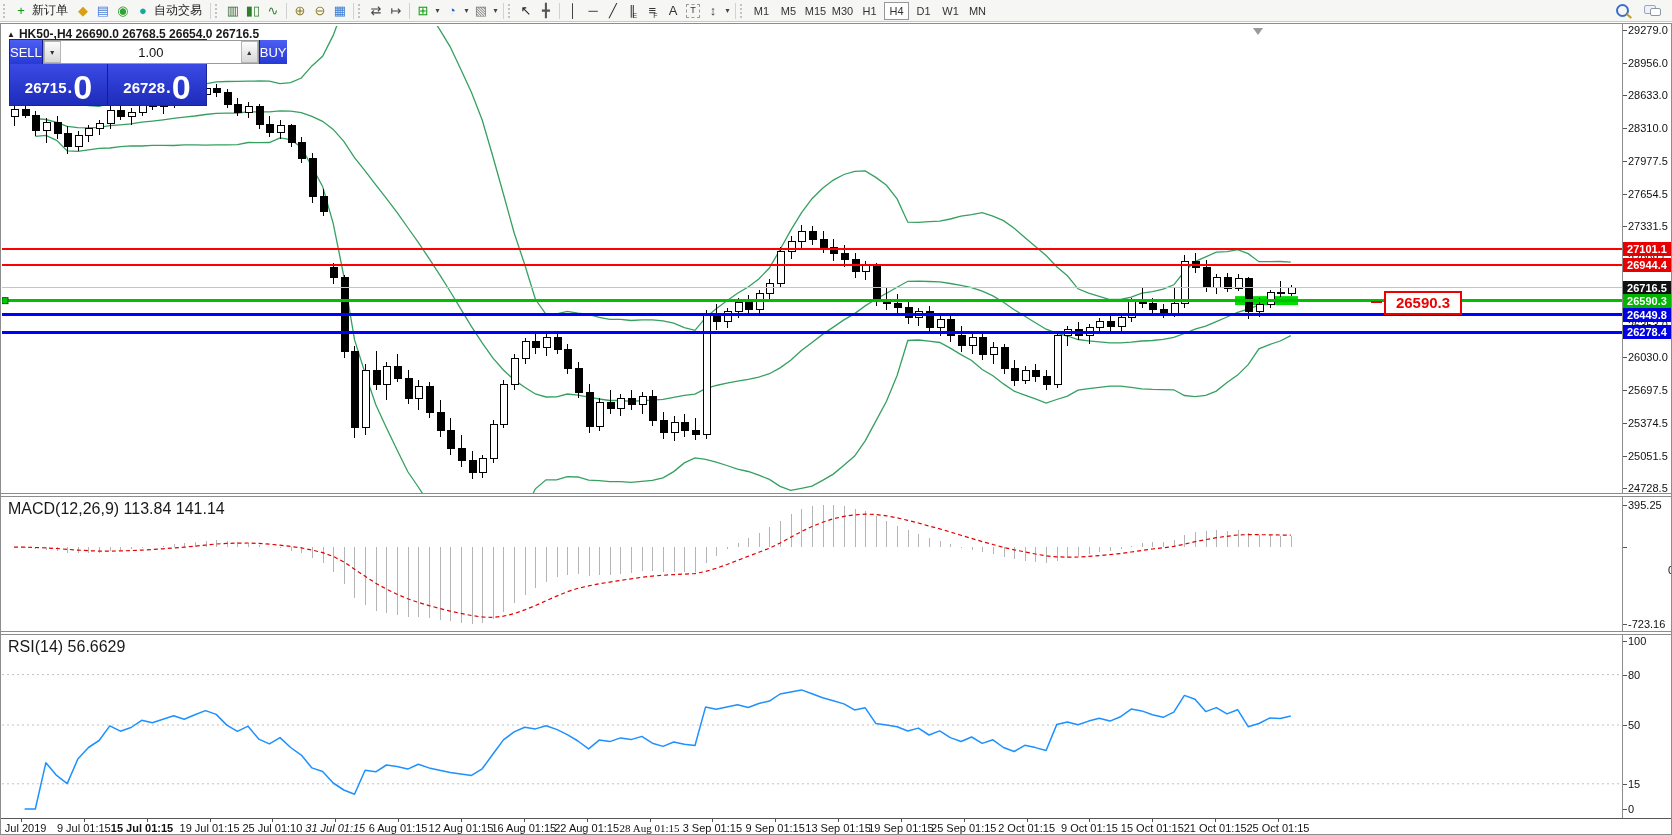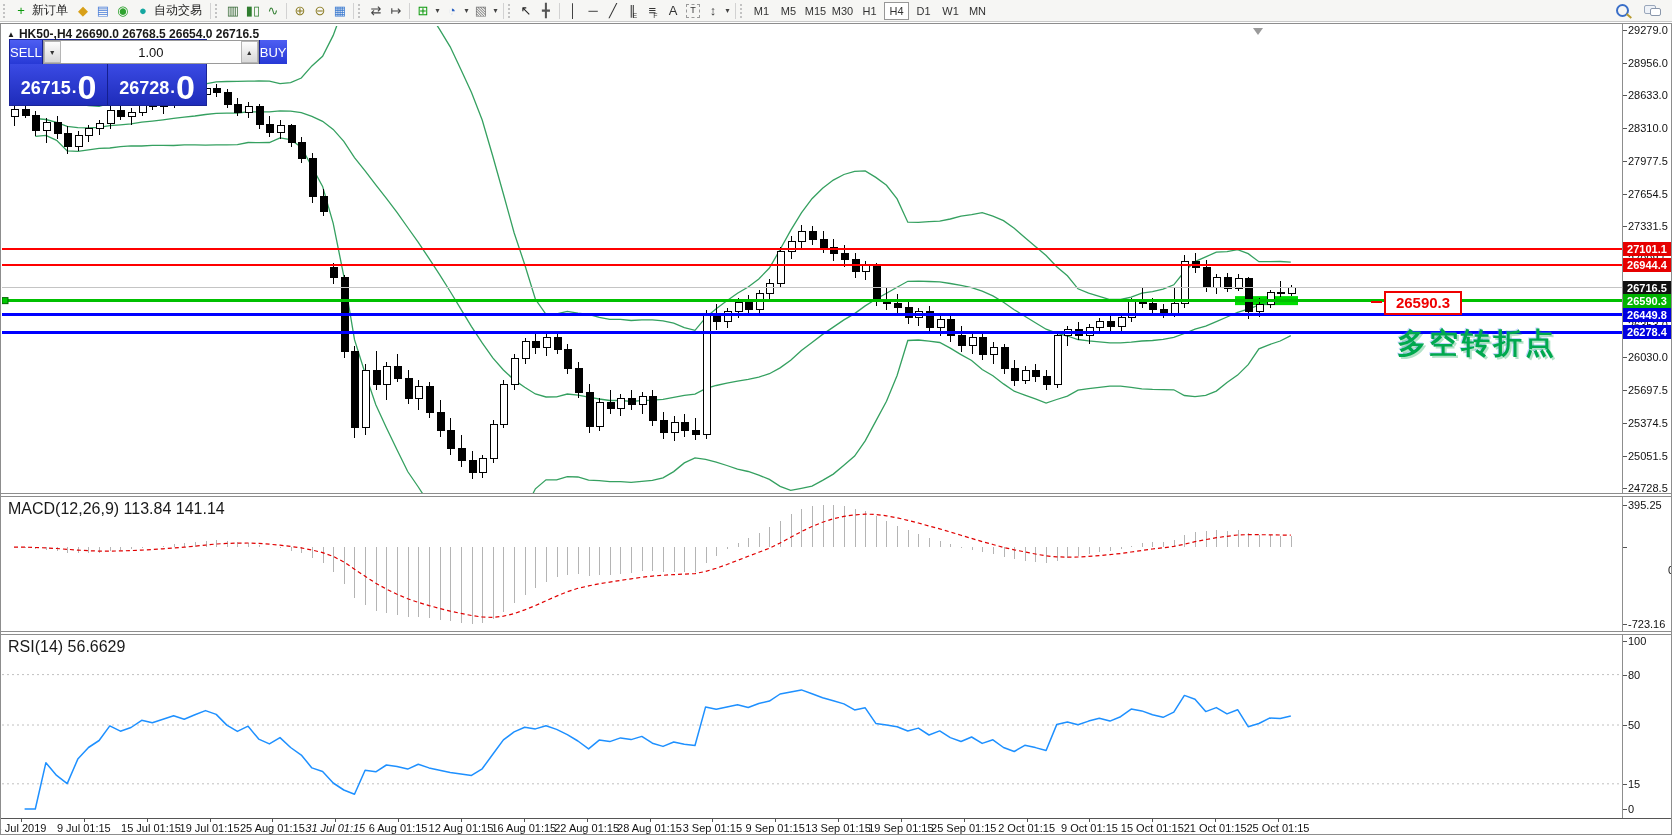--- a/index.html
+++ b/index.html
@@ -51,21 +51,21 @@
           display:flex;align-items:center;justify-content:center;border-right:1px solid #141f8f;box-sizing:border-box;}
   #tp-buy{border-right:none;border-left:1px solid #141f8f;}
   #tp-spin{flex:1;display:flex;background:#fff;border:1px solid #9a9a9a;box-sizing:border-box;}
   .spin-btn{width:17px;background:linear-gradient(#fdfdfd,#d8d8d8);border:1px solid #b5b5b5;
             font-size:7px;color:#333;display:flex;align-items:center;justify-content:center;box-sizing:border-box;}
   #vol{flex:1;border:none;outline:none;font-size:13px;text-align:center;font-family:"Liberation Sans",sans-serif;color:#111;min-width:10px;}
   #tp-bottom{display:flex;height:41px;}
   .tp-price{width:99px;background:linear-gradient(#3a4ae4,#1e2cba);color:#fff;display:flex;
             align-items:flex-end;justify-content:center;padding-bottom:2px;box-sizing:border-box;}
   .tp-price:first-child{border-right:1px solid #141f8f;}
-  .pp{font-size:18px;font-weight:bold;line-height:30px;}
+  .pp{font-size:15px;font-weight:bold;line-height:30px;}
   .pdot{font-size:17px;font-weight:bold;line-height:30px;margin:0 1px;}
   .pbig{font-size:34px;font-weight:bold;line-height:32px;}
   
   #price-tag{position:absolute;left:1383px;top:267px;width:74px;height:20px;background:#fff;
              border:2px solid #ef0000;color:#ef0000;font-size:15px;font-weight:bold;text-align:center;
              line-height:19px;z-index:6;}
   #tag-dash{position:absolute;left:1370px;top:277px;width:11px;height:2px;background:#ef0000;z-index:6;}
   #turning-text{position:absolute;left:1396px;top:300px;font-size:29px;font-weight:bold;color:#00a94e;
                 letter-spacing:3px;z-index:6;text-shadow:2px 2px 0 rgba(0,160,70,0.30),-1px -1px 0 rgba(80,130,255,0.35);white-space:nowrap;}
 </style>
@@ -627,37 +627,37 @@
     </div>
 
     <div id="axis-border"></div>
     <div id="axis-col"></div>
     <div id="time-axis">
         <div class="ttick" style="left: 20px;"></div>
         <div class="tlab" style="left: 20px;">3 Jul 2019</div>
         <div class="ttick" style="left: 82.85px;"></div>
         <div class="tlab" style="left: 82.85px;">9 Jul 01:15</div>
         <div class="ttick" style="left: 145.7px;"></div>
-        <div class="tlab" style="left: 150px;">15 Jul 01:15</div>
+        <div class="tlab" style="left: 141px; font-weight: bold;">15 Jul 01:15</div>
         <div class="ttick" style="left: 208.55px;"></div>
         <div class="tlab" style="left: 208.55px;">19 Jul 01:15</div>
         <div class="ttick" style="left: 271.4px;"></div>
-        <div class="tlab" style="left: 271.4px;">25 Aug 01:15</div>
+        <div class="tlab" style="left: 271.4px;">25 Jul 01:10</div>
         <div class="ttick" style="left: 334.25px;"></div>
         <div class="tlab" style="left: 334.25px; font-style: italic;">31 Jul 01:15</div>
         <div class="ttick" style="left: 397.1px;"></div>
         <div class="tlab" style="left: 397.1px;">6 Aug 01:15</div>
         <div class="ttick" style="left: 459.95px;"></div>
         <div class="tlab" style="left: 459.95px;">12 Aug 01:15</div>
         <div class="ttick" style="left: 522.8px;"></div>
         <div class="tlab" style="left: 522.8px;">16 Aug 01:15</div>
         <div class="ttick" style="left: 585.65px;"></div>
         <div class="tlab" style="left: 585.65px;">22 Aug 01:15</div>
         <div class="ttick" style="left: 648.5px;"></div>
-        <div class="tlab" style="left: 648.5px;">28 Aug 01:15</div>
+        <div class="tlab" style="left: 648.5px; font-family: Liberation Serif, serif;">28 Aug 01:15</div>
         <div class="ttick" style="left: 711.35px;"></div>
         <div class="tlab" style="left: 711.35px;">3 Sep 01:15</div>
         <div class="ttick" style="left: 774.2px;"></div>
         <div class="tlab" style="left: 774.2px;">9 Sep 01:15</div>
         <div class="ttick" style="left: 837.05px;"></div>
         <div class="tlab" style="left: 837.05px;">13 Sep 01:15</div>
         <div class="ttick" style="left: 899.9px;"></div>
         <div class="tlab" style="left: 899.9px;">19 Sep 01:15</div>
         <div class="ttick" style="left: 962.75px;"></div>
         <div class="tlab" style="left: 962.75px;">25 Sep 01:15</div>
@@ -668,21 +668,20 @@
         <div class="ttick" style="left: 1151.3px;"></div>
         <div class="tlab" style="left: 1151.3px;">15 Oct 01:15</div>
         <div class="ttick" style="left: 1214.15px;"></div>
         <div class="tlab" style="left: 1214.15px;">21 Oct 01:15</div>
         <div class="ttick" style="left: 1277px;"></div>
         <div class="tlab" style="left: 1277px;">25 Oct 01:15</div>
       </div>
 
     <div id="price-tag">26590.3</div>
     <div id="tag-dash"></div>
-    <div id="turning-text">多空转折点</div>
   <div class="axis-tick" style="top: 6px;"></div>
       <div class="axis-label" style="top: 6px;">29279.0</div>
       <div class="axis-tick" style="top: 38.5113px;"></div>
       <div class="axis-label" style="top: 38.5113px;">28956.0</div>
       <div class="axis-tick" style="top: 71.0226px;"></div>
       <div class="axis-label" style="top: 71.0226px;">28633.0</div>
       <div class="axis-tick" style="top: 103.534px;"></div>
       <div class="axis-label" style="top: 103.534px;">28310.0</div>
       <div class="axis-tick" style="top: 137.002px;"></div>
       <div class="axis-label" style="top: 137.002px;">27977.5</div>

